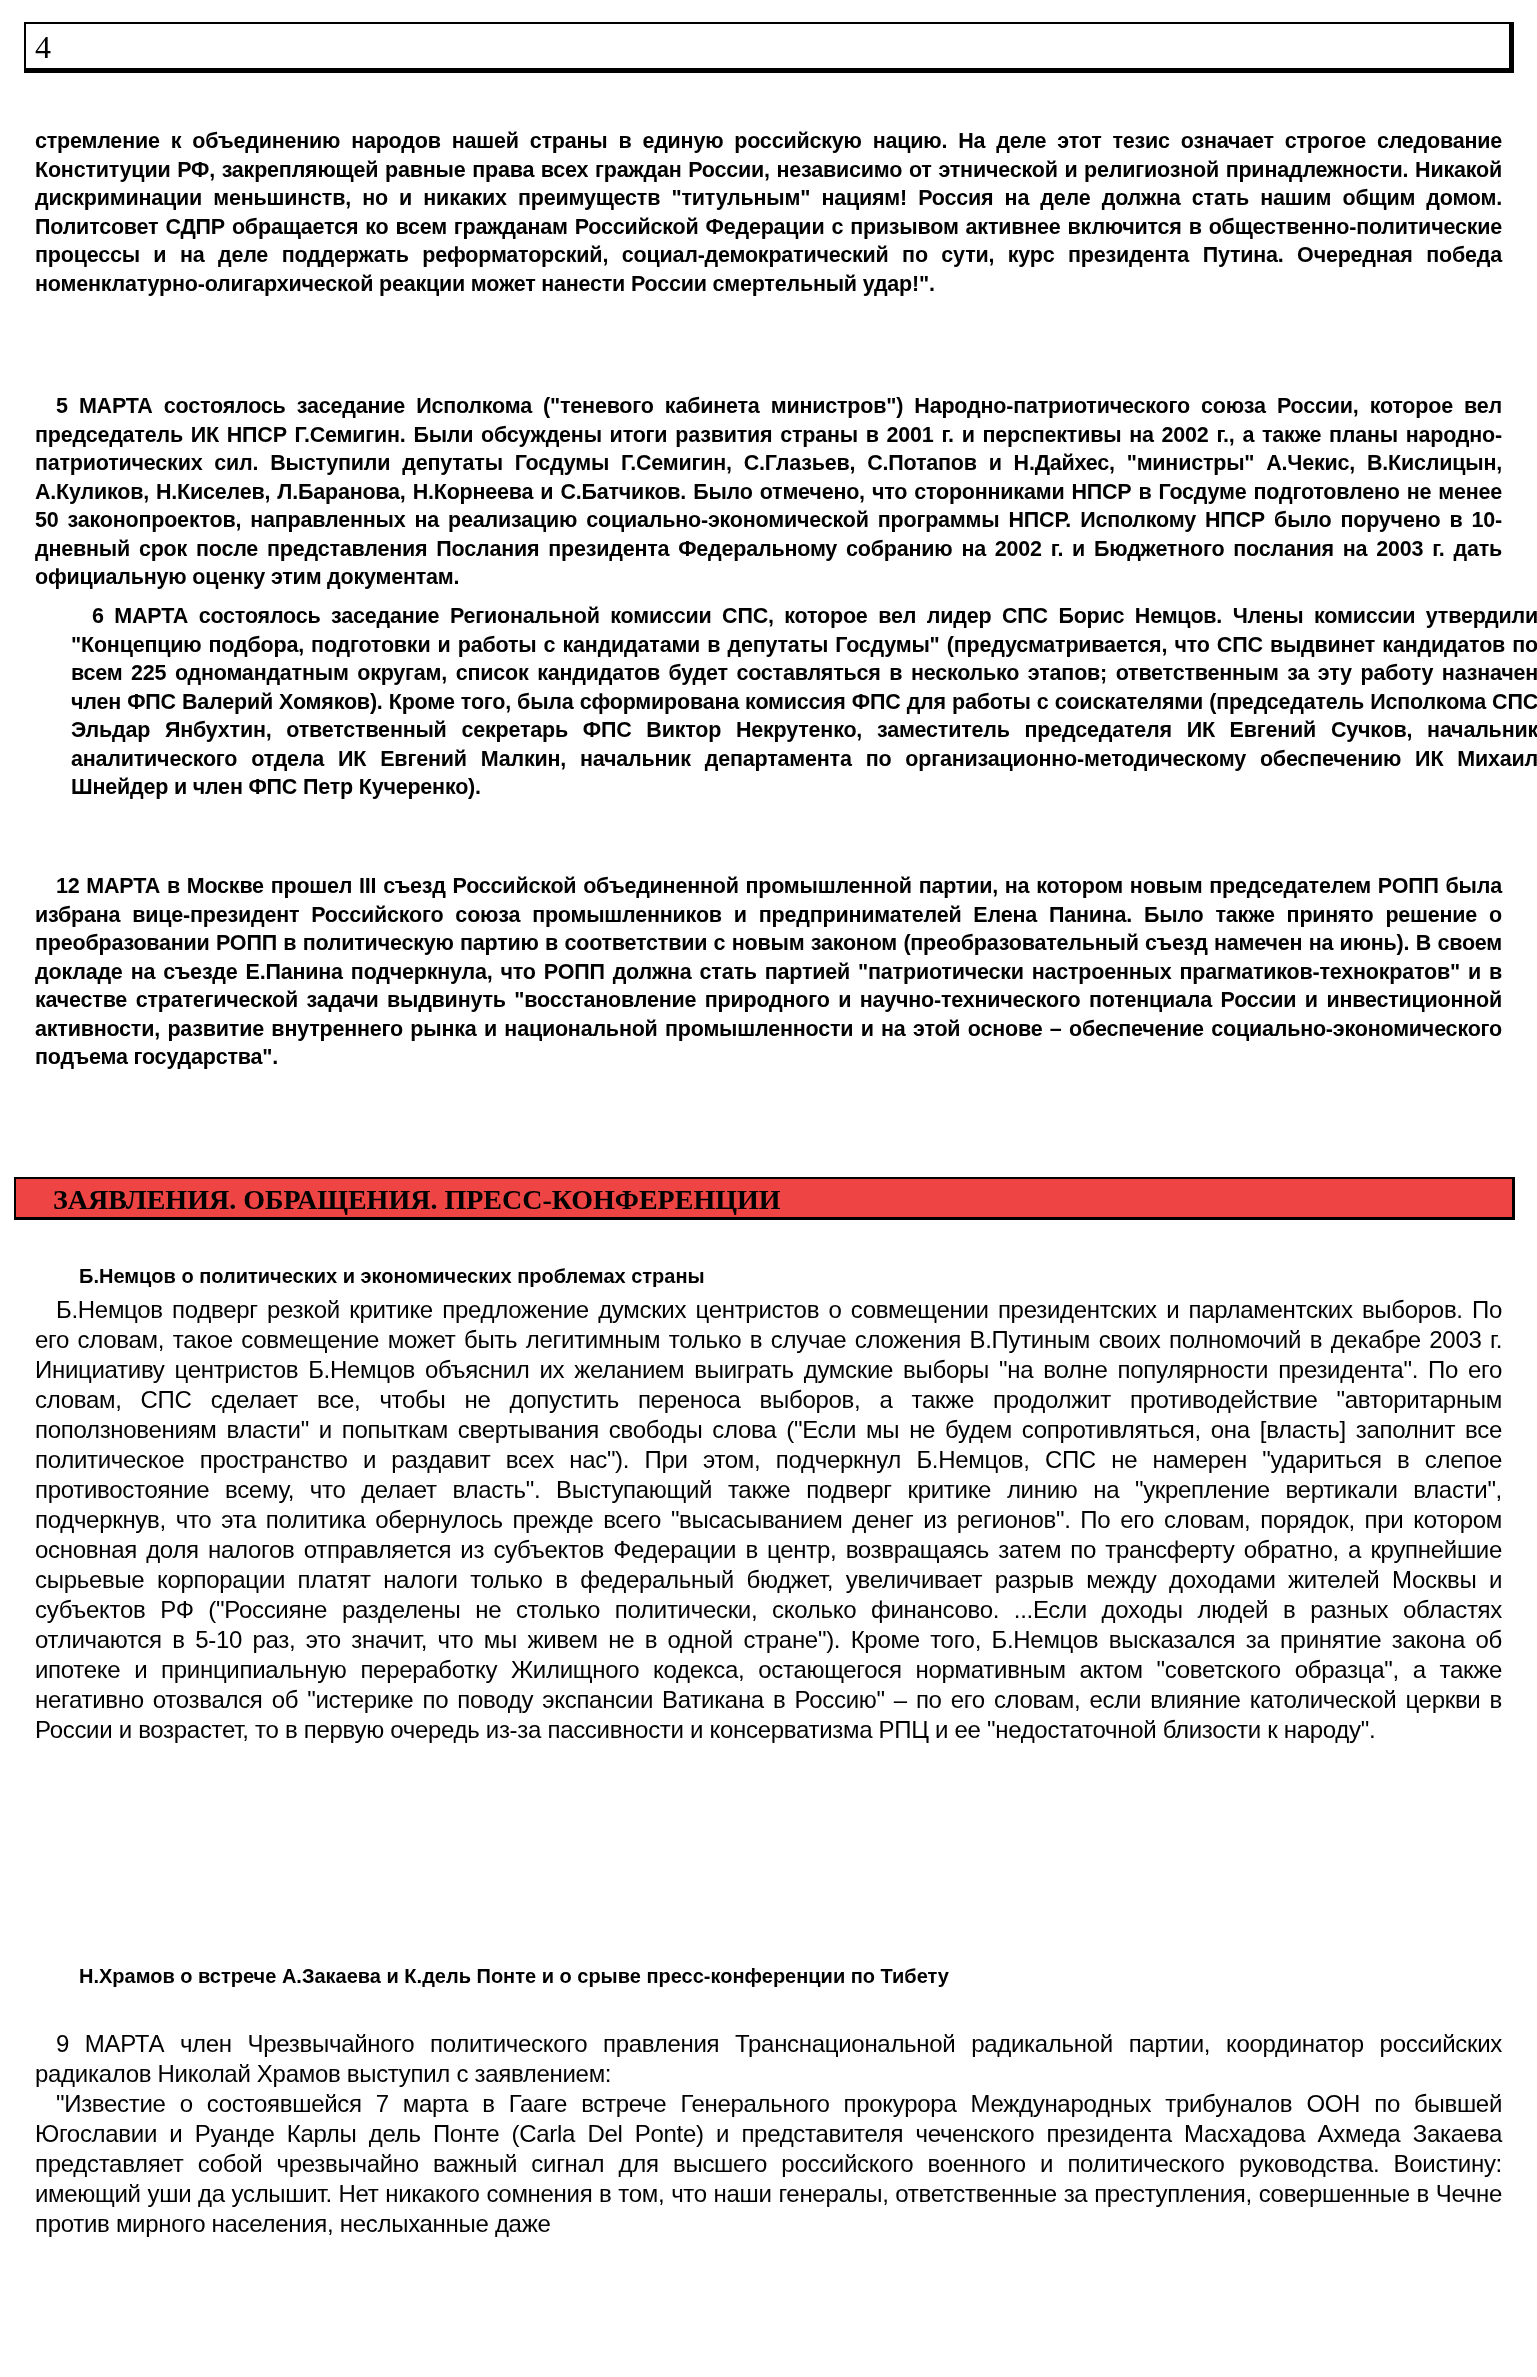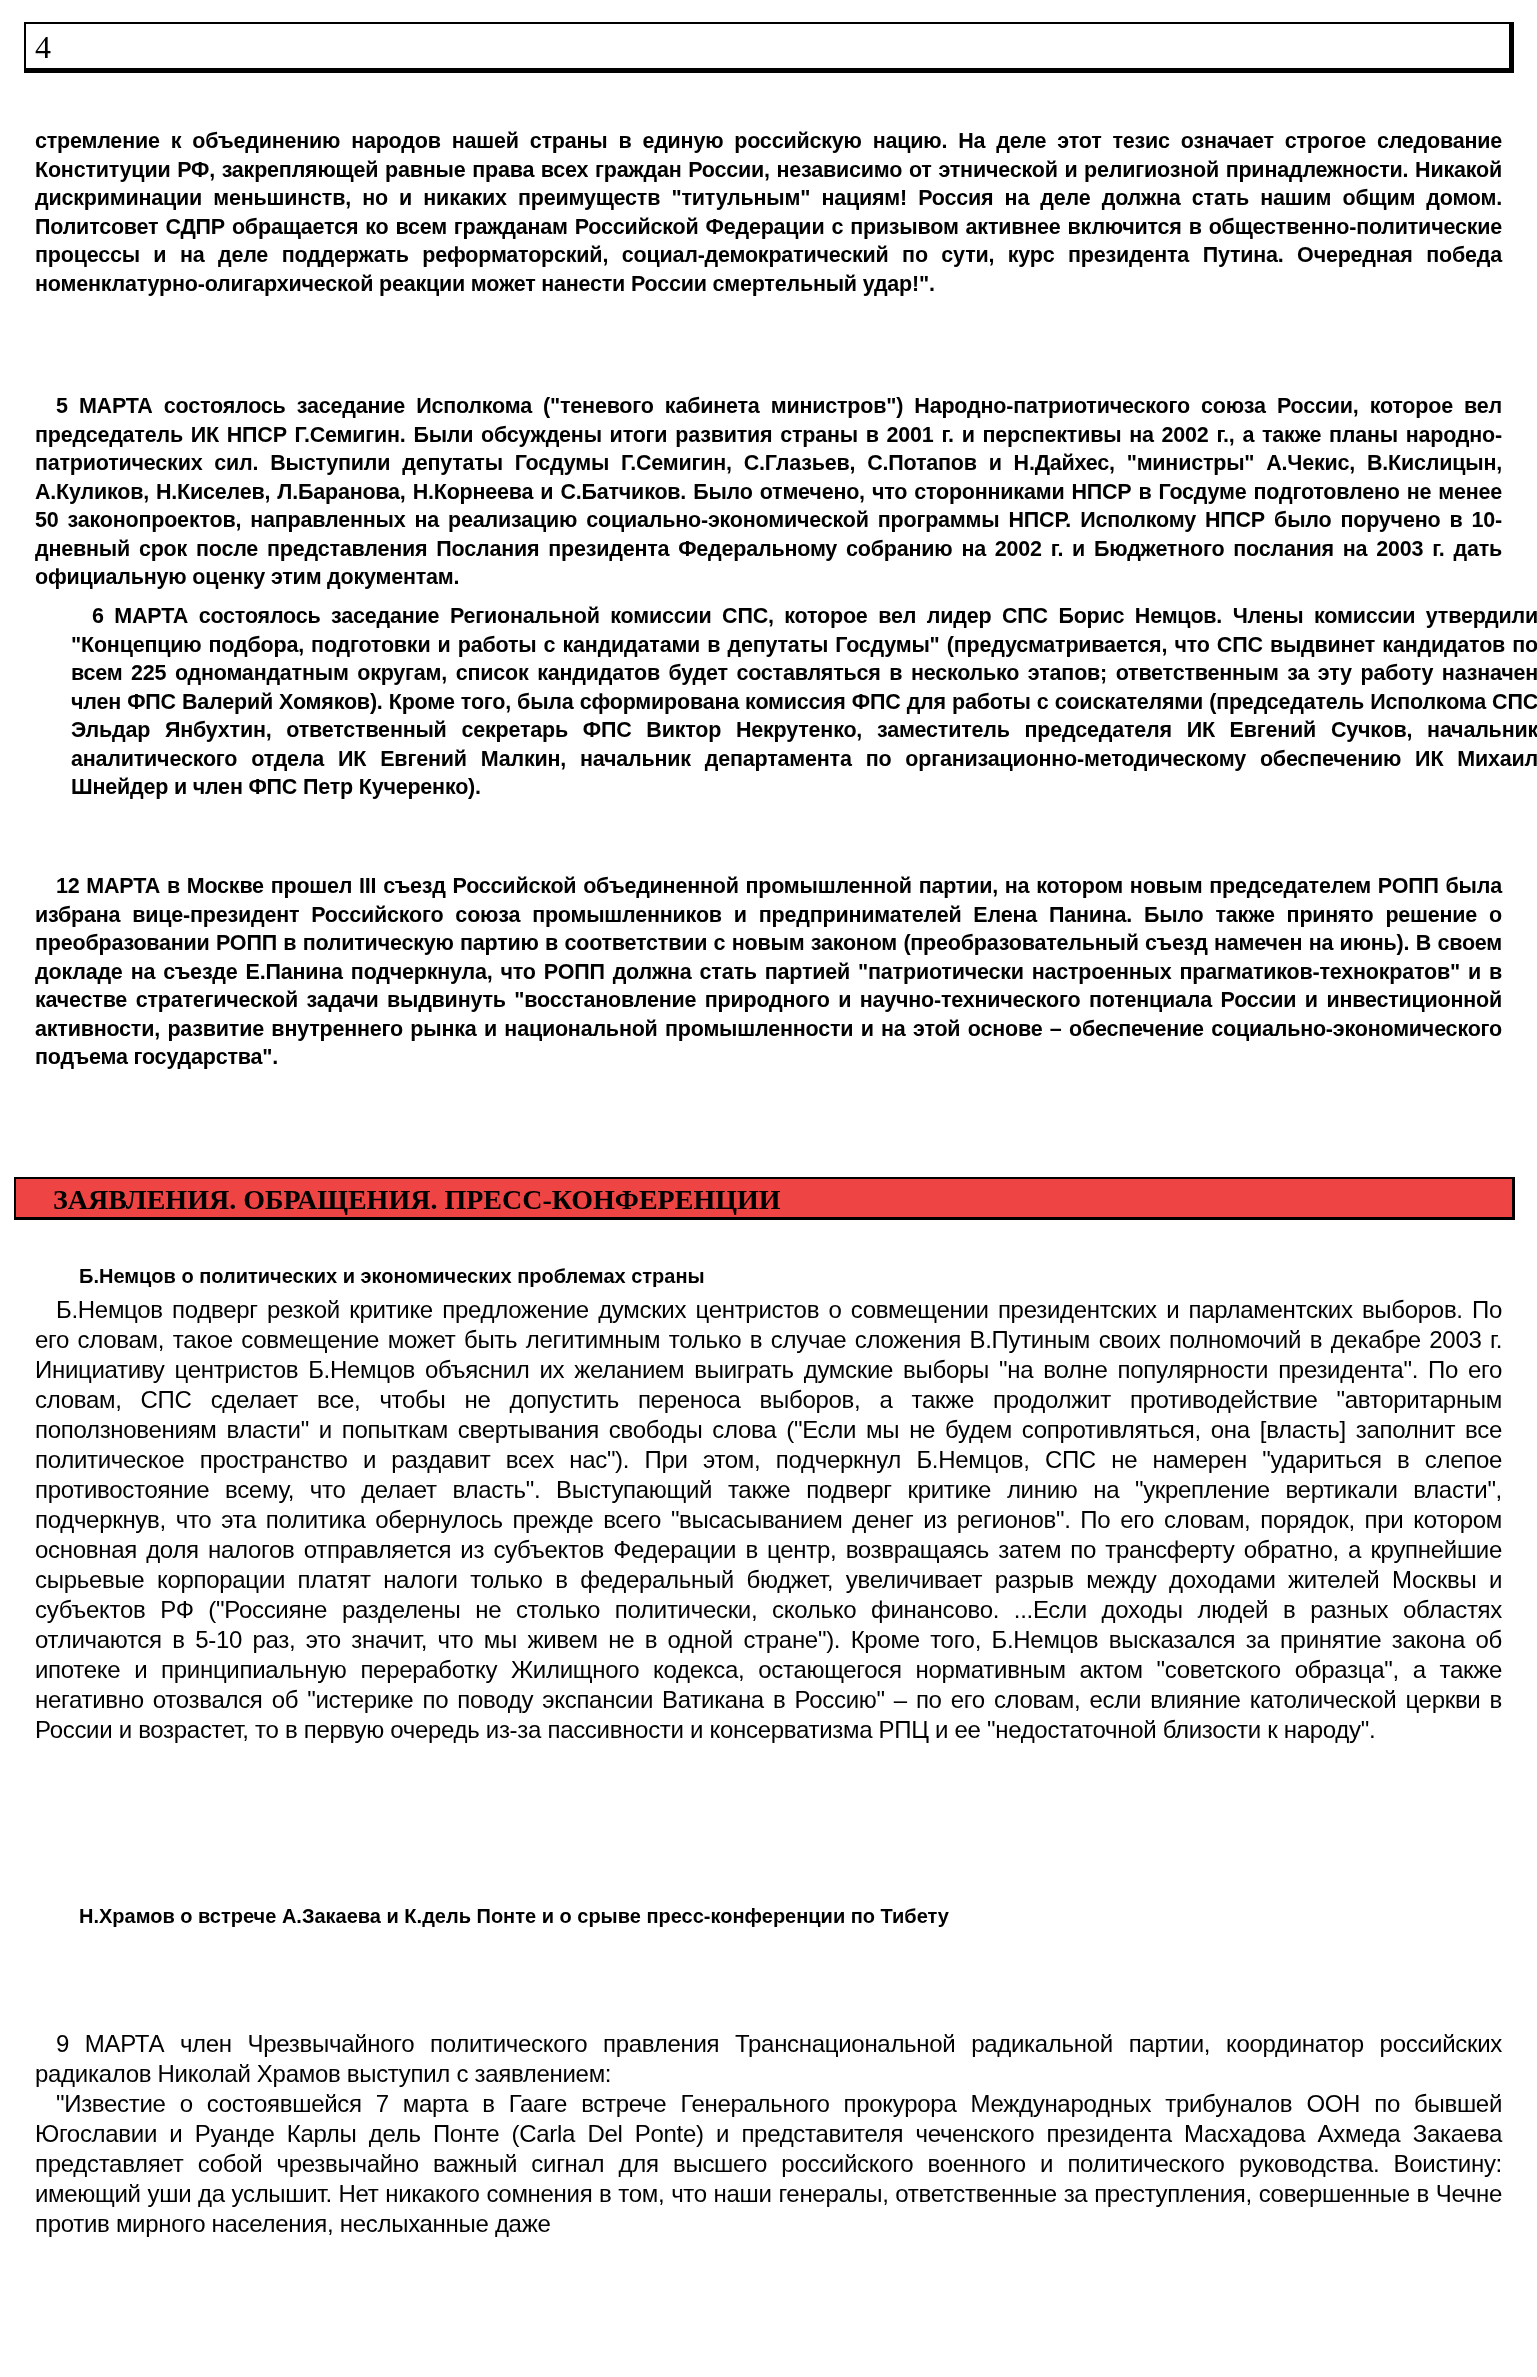--- a/index.html
+++ b/index.html
@@ -77,18 +77,18 @@
 
 <div class="section-box">
   <span class="section-title">ЗАЯВЛЕНИЯ. ОБРАЩЕНИЯ. ПРЕСС-КОНФЕРЕНЦИИ</span>
 </div>
 
 <div class="article-title" style="top:1260px;">Б.Немцов о политических и экономических проблемах страны</div>
 <div class="article-body" style="top:1295px;">
   <p class="indent">Б.Немцов подверг резкой критике предложение думских центристов о совмещении президентских и парламентских выборов. По его словам, такое совмещение может быть легитимным только в случае сложения В.Путиным своих полномочий в декабре 2003 г. Инициативу центристов Б.Немцов объяснил их желанием выиграть думские выборы "на волне популярности президента". По его словам, СПС сделает все, чтобы не допустить переноса выборов, а также продолжит противодействие "авторитарным поползновениям власти" и попыткам свертывания свободы слова ("Если мы не будем сопротивляться, она [власть] заполнит все политическое пространство и раздавит всех нас"). При этом, подчеркнул Б.Немцов, СПС не намерен "удариться в слепое противостояние всему, что делает власть". Выступающий также подверг критике линию на "укрепление вертикали власти", подчеркнув, что эта политика обернулось прежде всего "высасыванием денег из регионов". По его словам, порядок, при котором основная доля налогов отправляется из субъектов Федерации в центр, возвращаясь затем по трансферту обратно, а крупнейшие сырьевые корпорации платят налоги только в федеральный бюджет, увеличивает разрыв между доходами жителей Москвы и субъектов РФ ("Россияне разделены не столько политически, сколько финансово. ...Если доходы людей в разных областях отличаются в 5-10 раз, это значит, что мы живем не в одной стране"). Кроме того, Б.Немцов высказался за принятие закона об ипотеке и принципиальную переработку Жилищного кодекса, остающегося нормативным актом "советского образца", а также негативно отозвался об "истерике по поводу экспансии Ватикана в Россию" – по его словам, если влияние католической церкви в России и возрастет, то в первую очередь из-за пассивности и консерватизма РПЦ и ее "недостаточной близости к народу".</p>
 </div>
 
-<div class="article-title" style="top:1900px;">Н.Храмов о встрече А.Закаева и К.дель Понте и о срыве пресс-конференции по Тибету</div>
+<div class="article-title" style="top:1960px;">Н.Храмов о встрече А.Закаева и К.дель Понте и о срыве пресс-конференции по Тибету</div>
 <div class="article-body" style="top:2029px;">
   <p class="indent">9 МАРТА член Чрезвычайного политического правления Транснациональной радикальной партии, координатор российских радикалов Николай Храмов выступил с заявлением:</p>
   <p class="indent">"Известие о состоявшейся 7 марта в Гааге встрече Генерального прокурора Международных трибуналов ООН по бывшей Югославии и Руанде Карлы дель Понте (Carla Del Ponte) и представителя чеченского президента Масхадова Ахмеда Закаева представляет собой чрезвычайно важный сигнал для высшего российского военного и политического руководства. Воистину: имеющий уши да услышит. Нет никакого сомнения в том, что наши генералы, ответственные за преступления, совершенные в Чечне против мирного населения, неслыханные даже</p>
 </div>
 
 
 </body></html>

